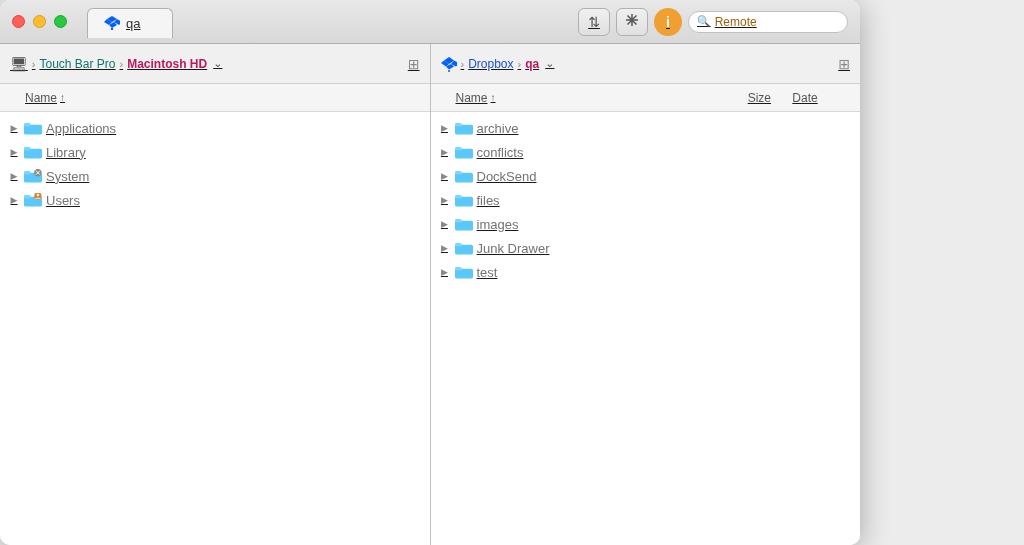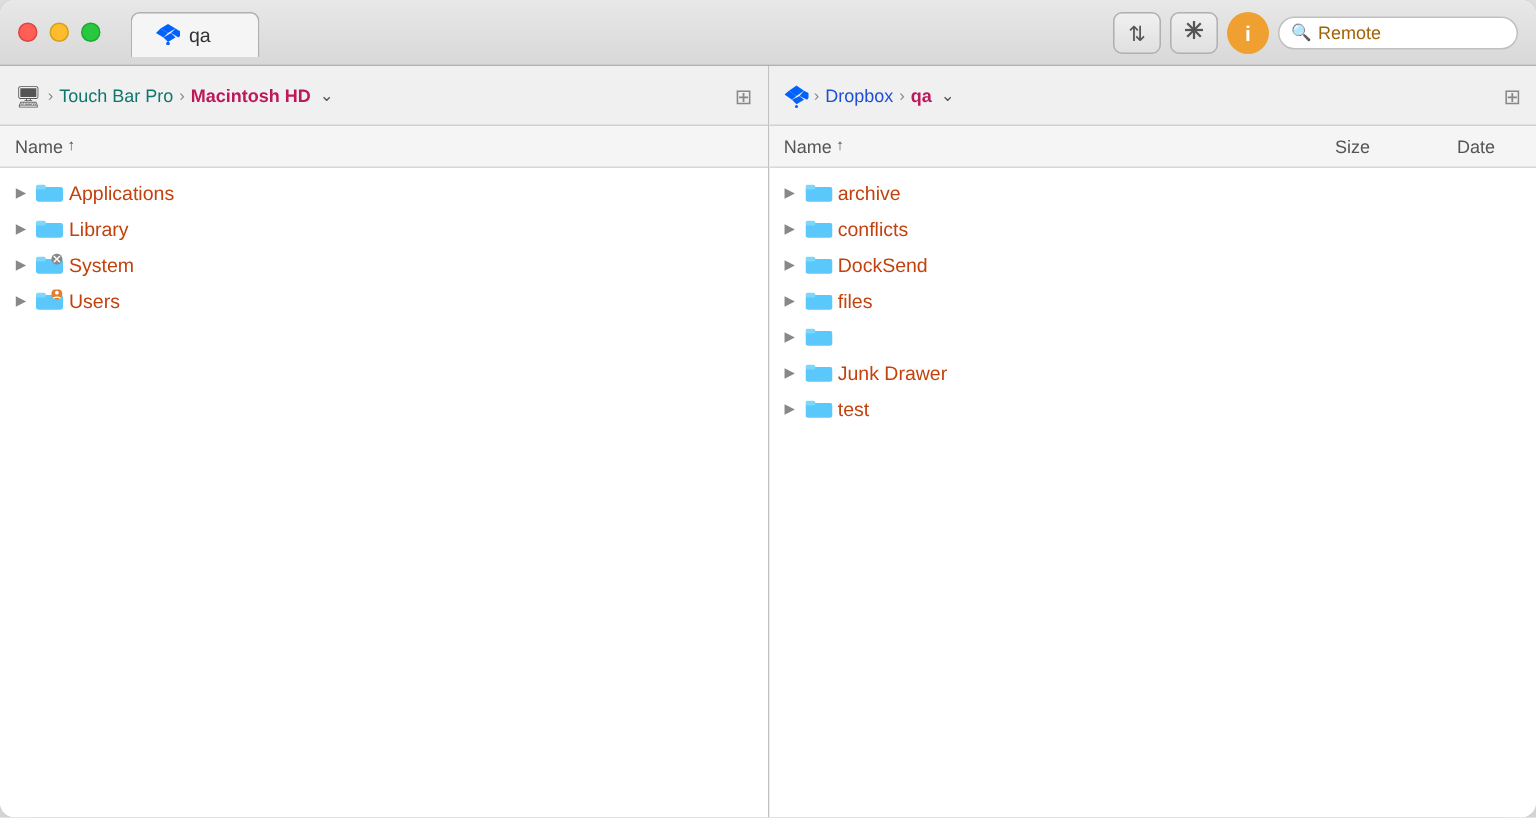--- a/index.html
+++ b/index.html
@@ -8,28 +8,29 @@
       width: 1024px;
       height: 545px;
       background: #ececec;
       font-family: -apple-system, BlinkMacSystemFont, "San Francisco", "Helvetica Neue", sans-serif;
       font-size: 13px;
       color: #1a1a1a;
       overflow: hidden;
     }
 
     .window {
-      width: 1024px;
+      width: 860px;
       height: 545px;
       background: #f5f5f5;
       border-radius: 10px;
       box-shadow: 0 4px 30px rgba(0,0,0,0.3);
       display: flex;
       flex-direction: column;
       overflow: hidden;
+      text-decoration: underline;
     }
 
     
     .titlebar {
       height: 44px;
       background: linear-gradient(to bottom, #e8e8e8, #d8d8d8);
       border-bottom: 1px solid #b0b0b0;
       display: flex;
       align-items: center;
       padding: 0 12px;
@@ -180,36 +181,36 @@
       color: #888;
       font-size: 14px;
     }
 
     .pane-header {
       height: 28px;
       background: #f5f5f5;
       border-bottom: 1px solid #d8d8d8;
       display: flex;
       align-items: center;
-      padding: 0 10px;
+      padding: 0 25px;
       font-size: 12px;
       color: #555;
       gap: 4px;
     }
 
     .header-name {
       flex: 1;
       display: flex;
       align-items: center;
       gap: 3px;
     }
 
     .header-size {
       width: 60px;
-      text-align: left;
+      text-align: right;
     }
 
     .header-date {
       width: 60px;
       text-align: center;
     }
 
     .sort-arrow {
       font-size: 10px;
       color: #555;
@@ -248,21 +249,21 @@
       position: relative;
     }
 
     .folder-icon svg {
       width: 100%;
       height: 100%;
     }
 
     .file-name {
       font-size: 13px;
-      color: #c2410c;
+      color: #737373;
       flex: 1;
     }
 
     .file-size {
       width: 60px;
       text-align: right;
       font-size: 12px;
       color: #888;
     }
 
@@ -488,20 +489,21 @@
         </div>
 
         <div class="file-row">
           <div class="expand-arrow">▶</div>
           <div class="folder-icon">
             <svg viewBox="0 0 22 16" xmlns="http://www.w3.org/2000/svg">
               <rect x="0" y="4" width="22" height="12" rx="2" fill="#5ac8fa"></rect>
               <rect x="0" y="2" width="8" height="4" rx="1.5" fill="#7dd6fc"></rect>
             </svg>
           </div>
+          <span class="file-name">images</span>
           <span class="file-size"><span class="file-dot"></span></span>
         </div>
 
         <div class="file-row">
           <div class="expand-arrow">▶</div>
           <div class="folder-icon">
             <svg viewBox="0 0 22 16" xmlns="http://www.w3.org/2000/svg">
               <rect x="0" y="4" width="22" height="12" rx="2" fill="#5ac8fa"></rect>
               <rect x="0" y="2" width="8" height="4" rx="1.5" fill="#7dd6fc"></rect>
             </svg>

